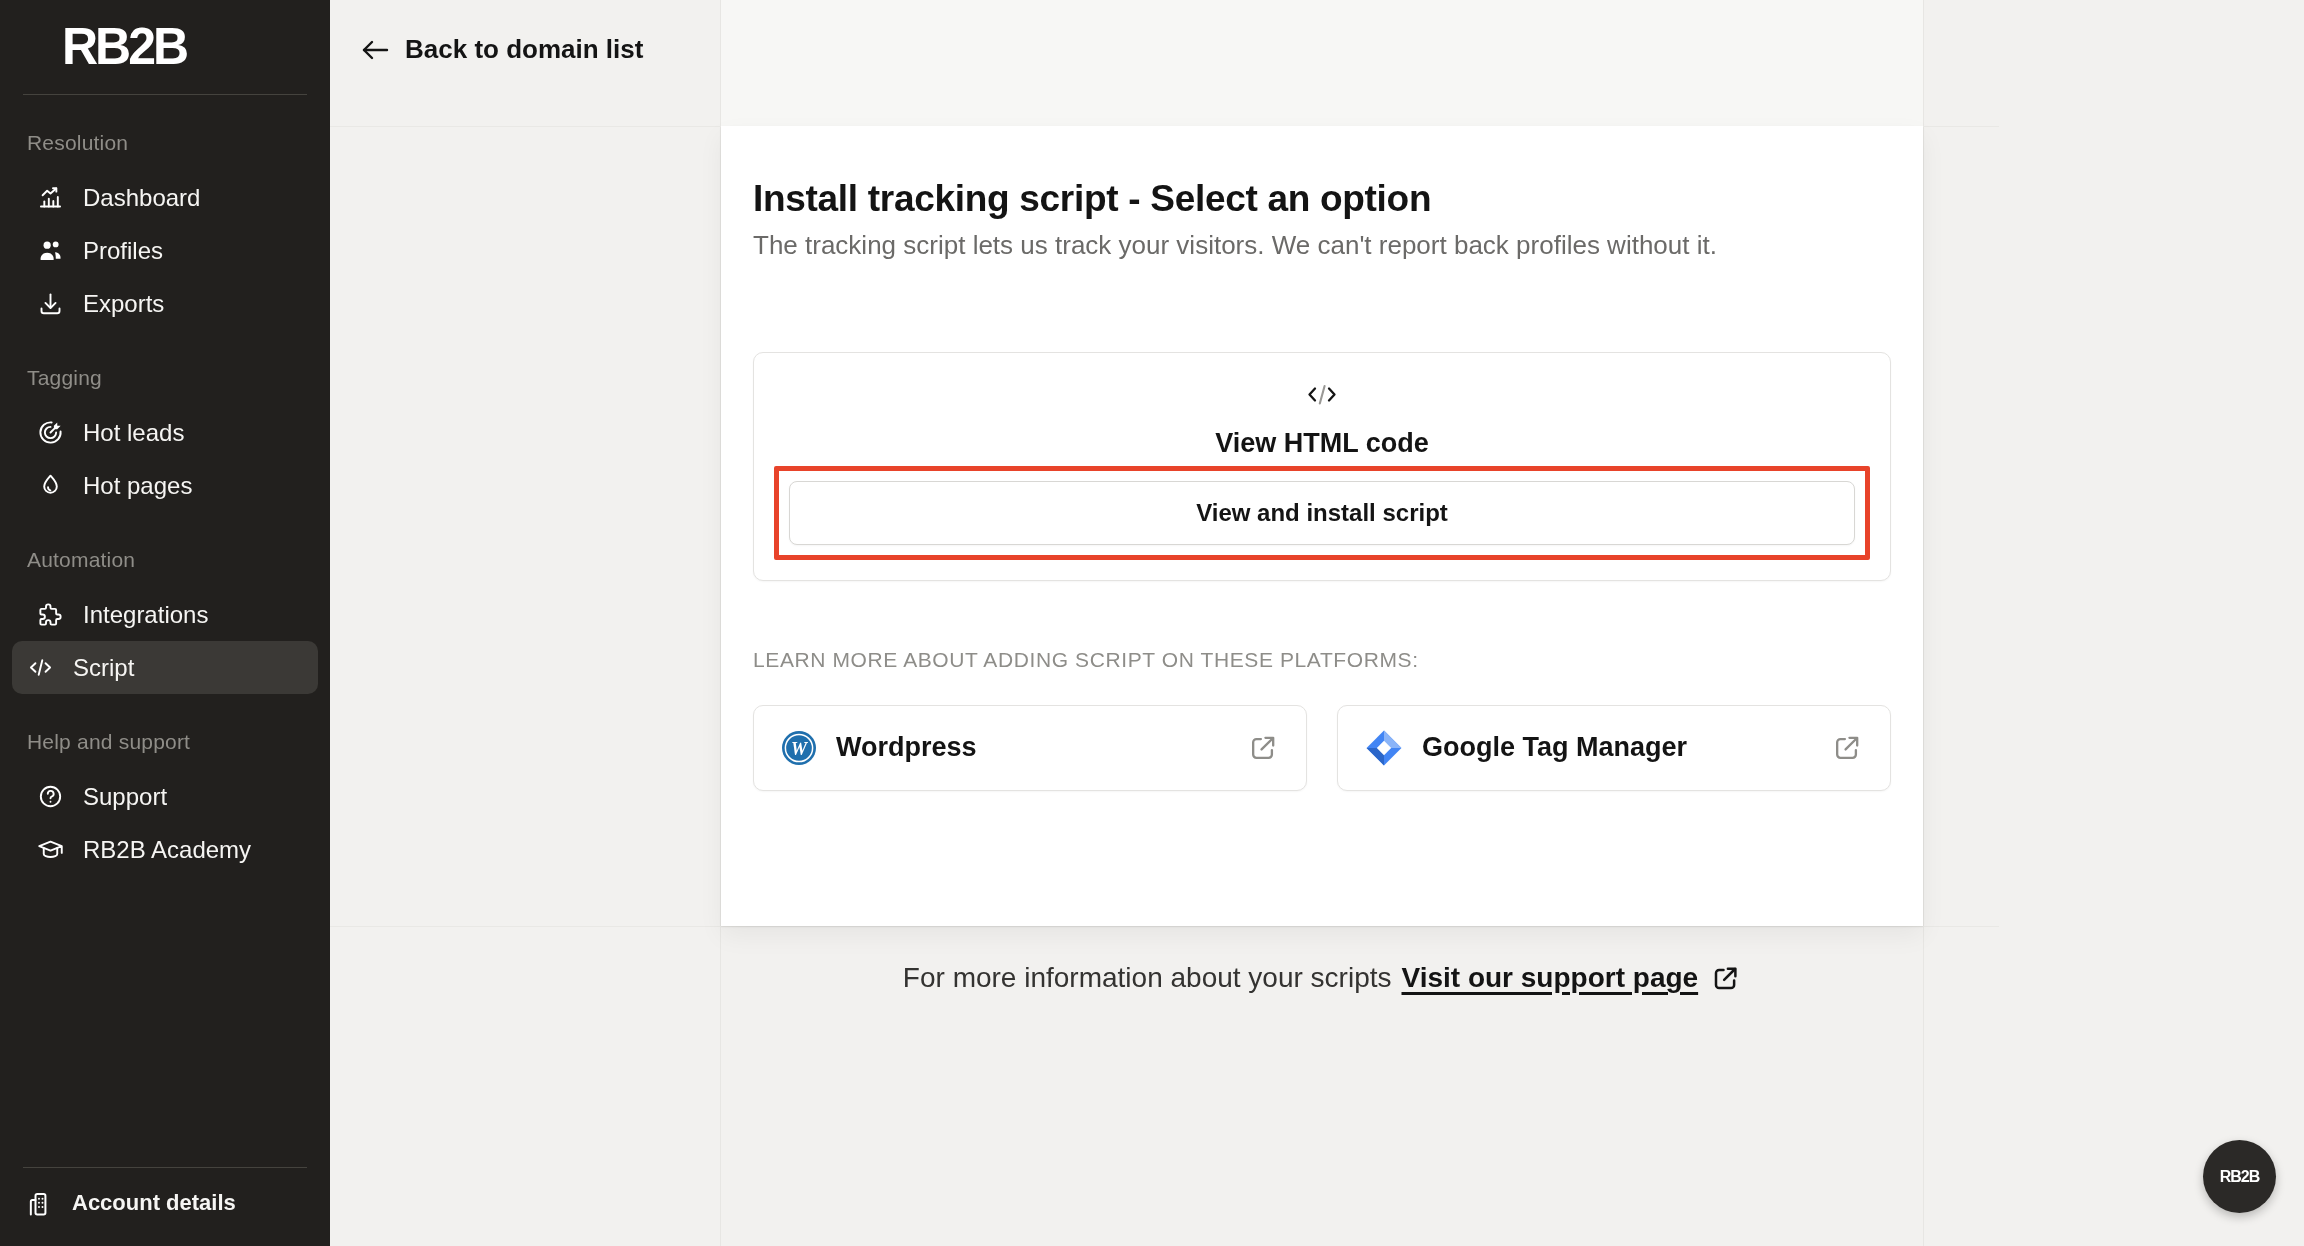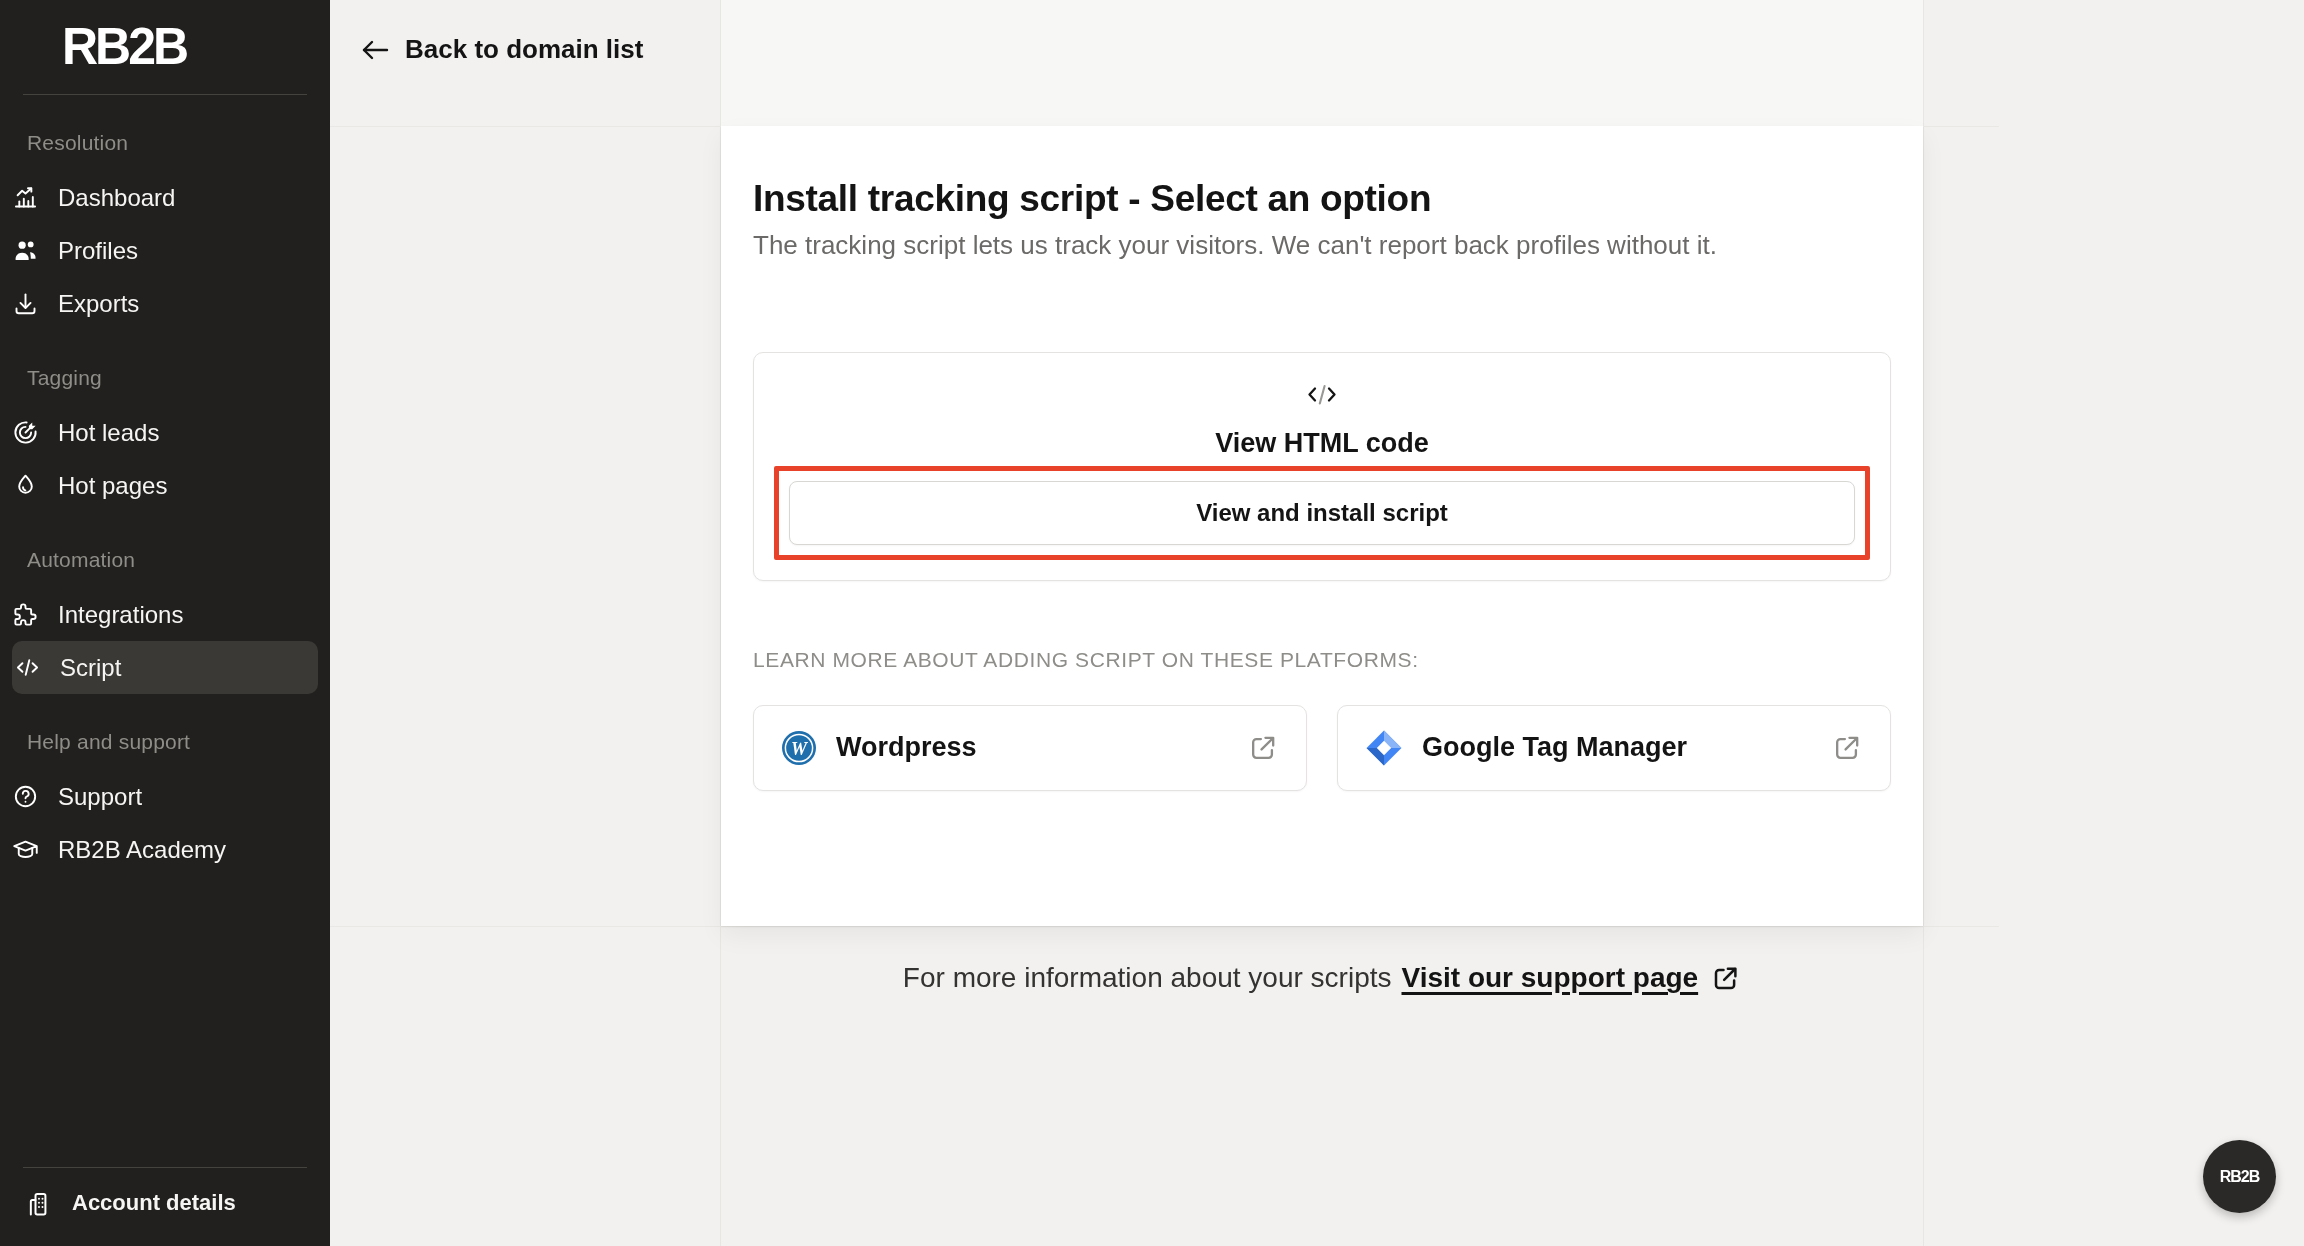--- a/index.html
+++ b/index.html
@@ -7,23 +7,23 @@
   body { font-family:"Liberation Sans", sans-serif; background:#f2f1ef; overflow:hidden; }
   .screen { position:relative; width:1999px; height:1246px; display:flex; }
 
   
   .sidebar { position:relative; width:330px; height:1246px; background:#22201e; color:#f6f5f3; flex:0 0 330px; display:flex; flex-direction:column; z-index:5; }
   .sb-logo { margin:16px 0 0 62px; font-size:50px; line-height:1.2; font-weight:800; letter-spacing:-3px; color:#ffffff; transform:scaleY(1.05); }
   .sb-divider { margin:18px 23px 0; border-top:1px solid #45433e; }
   .section-label { margin:36px 0 0 27px; font-size:21px; color:#8f8d88; letter-spacing:.2px; }
   .section-label.first { }
   .nav-list { margin-top:16px; }
-  .nav-item { height:53px; display:flex; align-items:center; padding-left:12px; gap:19px; font-size:24px; font-weight:500; color:#f6f5f3; cursor:pointer; }
+  .nav-item { height:53px; display:flex; align-items:center; padding-left:37px; gap:19px; font-size:24px; font-weight:500; color:#f6f5f3; cursor:pointer; }
   .nav-item .ic { width:27px; height:27px; flex:0 0 27px; display:flex; align-items:center; justify-content:center; }
-  .nav-item.active { margin:0 12px; padding-left:2px; background:#3b3936; border-radius:10px; }
+  .nav-item.active { margin:0 12px; padding-left:15px; background:#3b3936; border-radius:10px; }
   .sb-account { margin-top:auto; }
   .sb-account .sb-divider { margin-top:0; }
   .account-row { display:flex; gap:19px; padding:22px 14px 28px 25px; font-size:22px; font-weight:700; cursor:pointer; }
   .account-row .ic { width:28px; height:28px; display:flex; align-items:center; justify-content:center; }
   svg.sic { stroke:#ffffff; fill:none; stroke-width:1.7; stroke-linecap:round; stroke-linejoin:round; }
 
   
   .main { position:relative; flex:1; height:1246px; background:#f2f1ef; }
   .col-top { position:absolute; left:391px; top:0; width:1202px; height:126px; background:#f7f7f5; }
   .vline { position:absolute; top:0; bottom:0; width:1px; background:#e7e6e3; }

